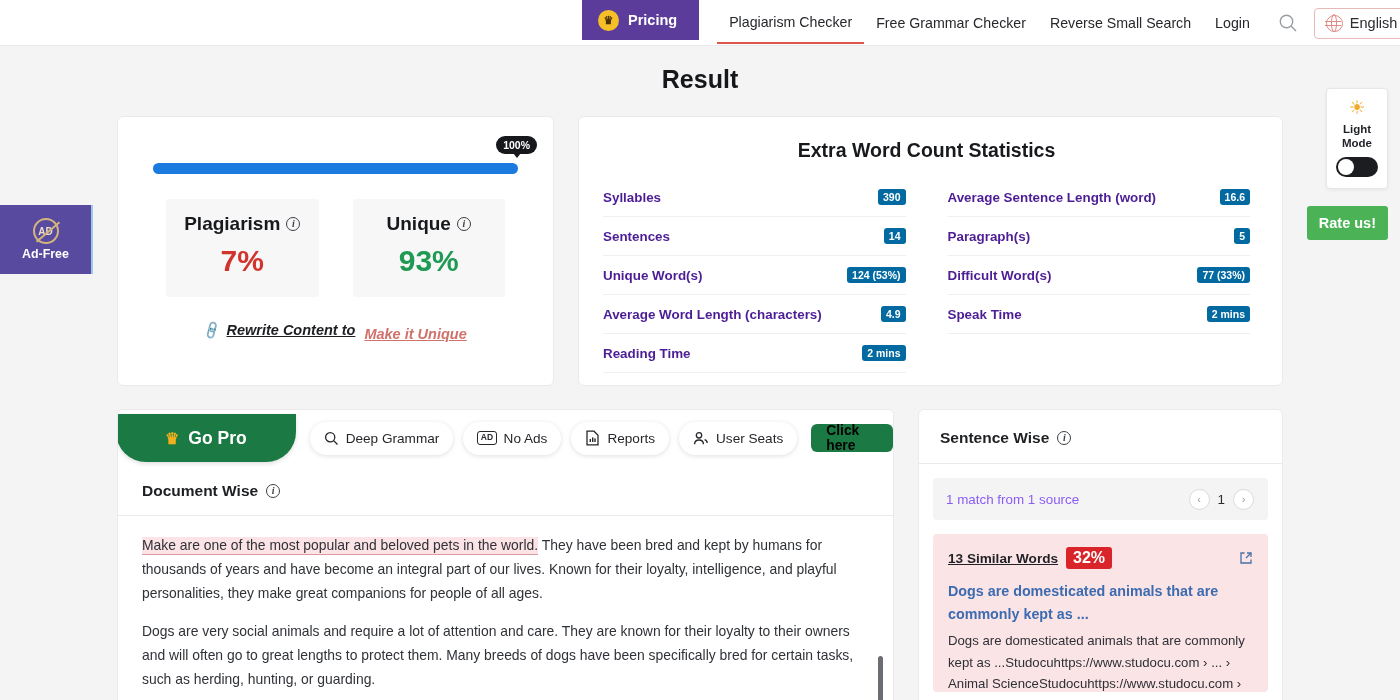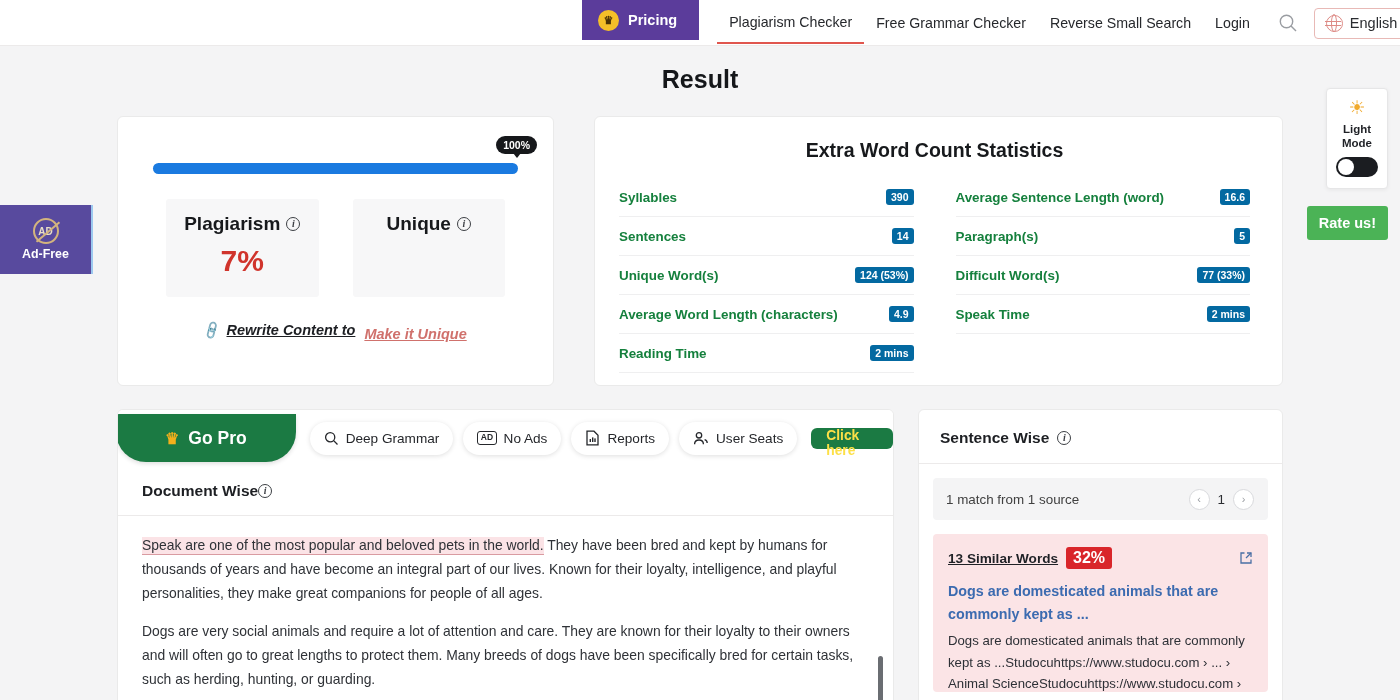--- a/index.html
+++ b/index.html
@@ -121,21 +121,21 @@
     text-align: center;
     font-size: 25px;
     font-weight: 700;
     margin-top: 19px;
     color: #15171a;
   }
 
   
   .top-row {
     display: flex;
-    gap: 40px;
+    gap: 24px;
     margin: 22px 117px 0 117px;
     align-items: flex-start;
   }
   .card {
     background: #fff;
     border: 1px solid #eaeaea;
     border-radius: 6px;
   }
   .score-card { width: 437px; height: 270px; padding: 46px 30px 0 30px; position: relative; }
 
@@ -187,21 +187,21 @@
 
   
   .stats-card { flex: 1; height: 270px; padding: 22px 32px 0 24px; }
   .stats-title { text-align: center; font-size: 19.5px; font-weight: 700; color: #17191c; }
   .stats-grid { display: flex; gap: 42px; margin-top: 16px; }
   .stats-col { flex: 1; }
   .stat-row {
     display: flex; align-items: center; justify-content: space-between;
     height: 39px; border-bottom: 1px solid #efeff0;
   }
-  .stat-name { font-size: 13.4px; font-weight: 700; color: #15803d; }
+  .stat-name { font-size: 13.4px; font-weight: 700; color: #4c1d95; }
   .stat-badge {
     background: #0369a1; color: #fff; font-size: 10.5px; font-weight: 700;
     padding: 2px 5px; border-radius: 3px; white-space: nowrap;
   }
 
   
   .bottom-row {
     display: flex; gap: 24px; margin: 23px 117px 0 117px; align-items: flex-start;
   }
   .doc-card {
@@ -230,32 +230,32 @@
   .pro-chips { display: flex; align-items: center; gap: 10px; margin-left: 14px; }
   .chip {
     background: #fff; border-radius: 20px;
     box-shadow: 0 1px 5px rgba(0,0,0,.13);
     height: 33px; display: flex; align-items: center; gap: 7px;
     padding: 0 14px; font-size: 13.6px; color: #25272b; cursor: pointer;
     white-space: nowrap;
   }
   .chip .ico { display: flex; align-items: center; }
   .click-here {
-    background: #1b7a43; color: #fde047; border-radius: 6px;
-    height: 21px; display: flex; align-items: flex-start; padding: 0 15px;
+    background: #1b7a43; color: #000000; border-radius: 6px;
+    height: 28px; display: flex; align-items: center; padding: 0 15px;
     font-size: 13.8px; font-weight: 700; cursor: pointer; margin-left: 4px;
   }
   .ad-box {
     border: 1.6px solid #25272b; border-radius: 3px;
     font-size: 8.5px; font-weight: 700; padding: 1px 2.5px; line-height: 1.1;
     color: #25272b;
   }
 
   .docwise-head {
-    display: flex; align-items: center; 
+    display: flex; align-items: center; gap: 8px;
     padding: 16px 0 15px 24px; font-size: 15.5px; font-weight: 700; color: #1d1f23;
     border-bottom: 1px solid #eceaea;
   }
   .doc-body {
     padding: 18px 32px 0 24px;
     font-size: 13.9px; line-height: 1.72; color: #2f3237;
     position: relative;
   }
   .doc-body p { margin-bottom: 14px; }
   .hl {
@@ -277,21 +277,21 @@
   .sent-head {
     display: flex; align-items: center; gap: 8px;
     padding: 19px 0 16px 21px; font-size: 15.5px; font-weight: 700; color: #1d1f23;
     border-bottom: 1px solid #eceaea;
   }
   .match-bar {
     margin: 14px 14px 0 14px; background: #f4f4f5; border-radius: 4px;
     height: 42px; display: flex; align-items: center; justify-content: space-between;
     padding: 0 14px 0 13px;
   }
-  .match-text { font-size: 13.4px; color: #404040; }
+  .match-text { font-size: 13.4px; color: #8b5cf6; }
   .pager { display: flex; align-items: center; gap: 8px; }
   .pg-btn {
     width: 21px; height: 21px; border-radius: 50%;
     border: 1px solid #d8d9dc; background: #fff;
     display: flex; align-items: center; justify-content: center;
     font-size: 11px; color: #9a9da2; cursor: pointer;
   }
   .pg-num { font-size: 13.4px; color: #2b2d31; }
 
   .src-card {
@@ -410,20 +410,21 @@
           <span>Plagiarism</span>
           <span class="info-i">i</span>
         </div>
         <div class="score-value plag">7%</div>
       </div>
       <div class="score-box">
         <div class="score-label">
           <span>Unique</span>
           <span class="info-i">i</span>
         </div>
+        <div class="score-value uniq">93%</div>
       </div>
     </div>
     <div class="rewrite-row">
       <span class="link-ico">🔗</span>
       <span class="rewrite-a">Rewrite Content to</span>
       <span class="rewrite-b">Make it Unique</span>
     </div>
   </div>
 
   <div class="card stats-card">
@@ -521,21 +522,21 @@
           </div>
       </div>
     </div>
 
     <div class="docwise-head">
       <span>Document Wise</span>
       <span class="info-i">i</span>
     </div>
 
     <div class="doc-body">
-      <p><span class="hl">Speak are one of the most popular and beloved pets in the world.</span><span> They have been bred and kept by humans for thousands of years and have become an integral part of our lives. Known for their loyalty, intelligence, and playful personalities, they make great companions for people of all ages.</span></p>
+      <p><span class="hl">Make are one of the most popular and beloved pets in the world.</span><span> They have been bred and kept by humans for thousands of years and have become an integral part of our lives. Known for their loyalty, intelligence, and playful personalities, they make great companions for people of all ages.</span></p>
       <p><span>Dogs are very social animals and require a lot of attention and care. They are known for their loyalty to their owners and will often go to great lengths to protect them. Many breeds of dogs have been specifically bred for certain tasks, such as herding, hunting, or guarding.</span></p>
       <div class="doc-scroll"></div>
     </div>
   </div>
 
   <div class="sent-card">
     <div class="sent-head">
       <span>Sentence Wise</span>
       <span class="info-i">i</span>
     </div>

